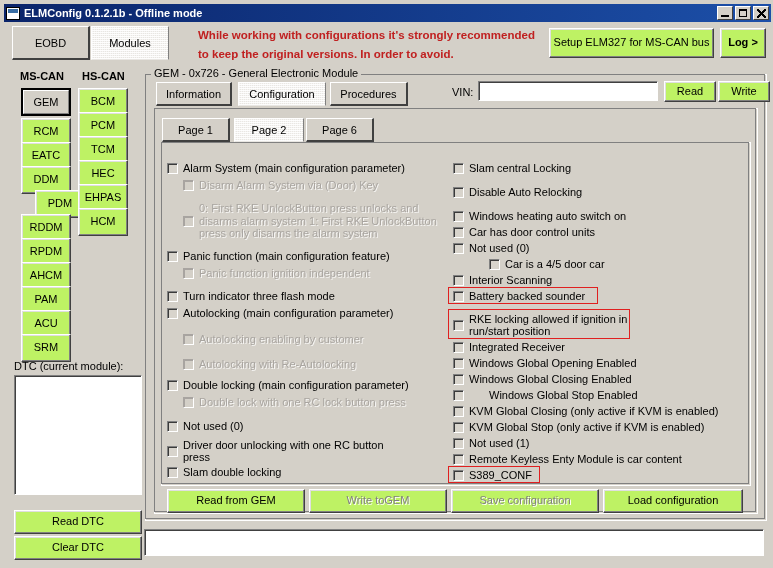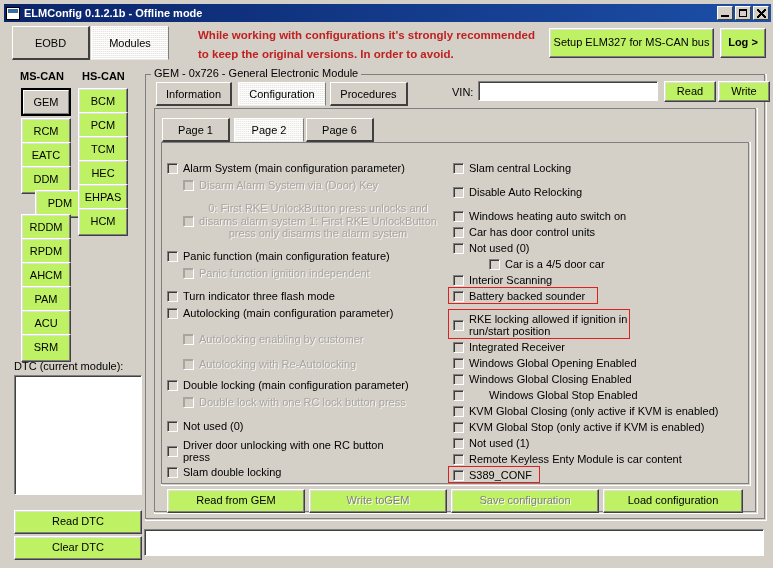--- a/index.html
+++ b/index.html
@@ -119,21 +119,21 @@
   .cbx{
     width:11px;height:11px;flex:0 0 11px;margin-right:5px;margin-top:1px;
     background:#d8d4cc;
     border-top:1px solid #808080;border-left:1px solid #808080;
     border-right:1px solid #fff;border-bottom:1px solid #fff;
     box-shadow:inset 1px 1px 0 #3a3a3a;
     box-sizing:border-box;cursor:default;
   }
   .cbx.dim{background:#d4d0c8;border-top-color:#a8a4a0;border-left-color:#a8a4a0;box-shadow:inset 1px 1px 0 #a8a4a0;}
   .cblbl{font-size:11px;line-height:12.5px;}
-  .cblbl.dim{color:#a9a5a0;text-shadow:1px 1px 0 rgba(255,255,255,.8);text-align:center;}
+  .cblbl.dim{color:#a9a5a0;text-shadow:1px 1px 0 rgba(255,255,255,.8);}
   .hl{position:absolute;border:1px solid #e02020;box-sizing:border-box;pointer-events:none;}
 
   .bottombtn{position:absolute;height:24px;}
   .statusbar{position:absolute;left:142px;top:527px;width:620px;height:27px;}
 </style>
 </head>
 <body>
 
 <div class="app">
 

